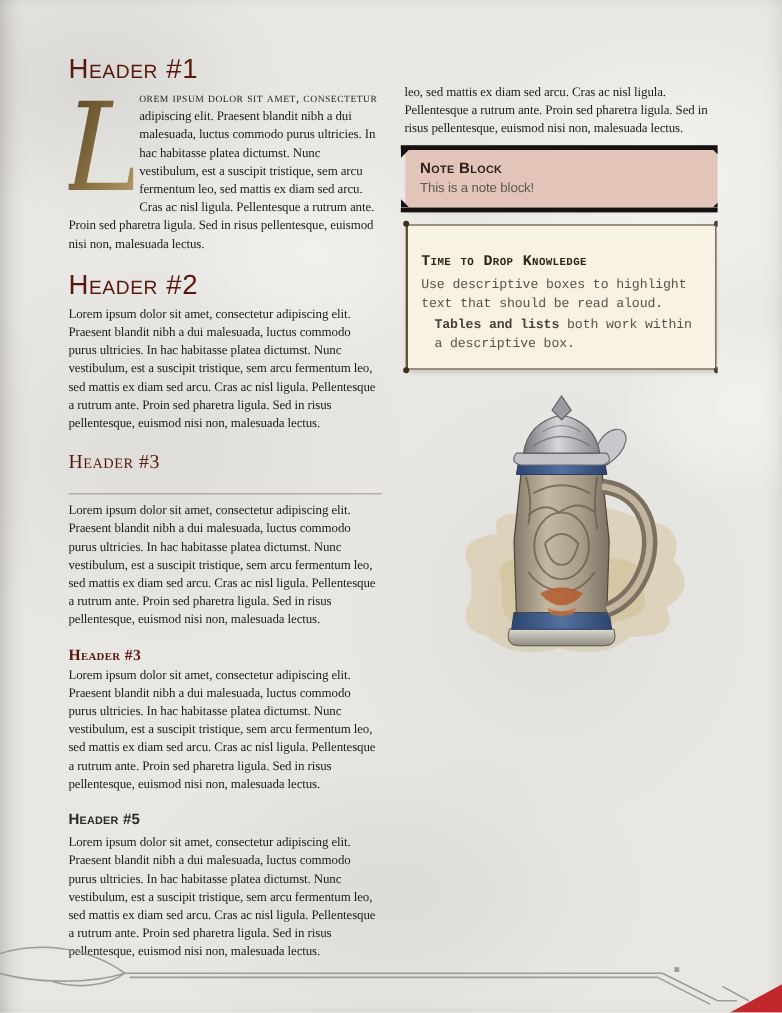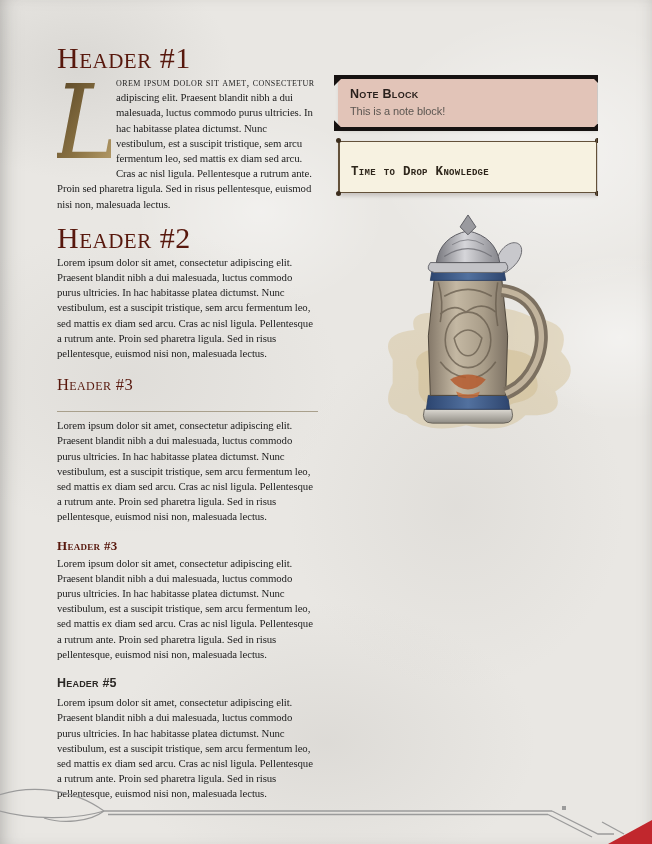--- a/index.html
+++ b/index.html
@@ -21,22 +21,22 @@
   }
 
   .content {
     position:absolute; left:57px; top:45px; width:541px; height:768px;
     display:flex; gap:19px; overflow:hidden;
   }
   .col { width:261px; color:#1d1d1d; font-size:10.8px; line-height:15.2px; letter-spacing:-0.1px; }
   .col-right { padding-top:25px; }
 
   h1.brew, h2.brew {
-    font-family:Liberation Serif, serif; font-variant:small-caps; font-weight:normal;
-    color:#58180d; font-size:30px; line-height:25px; letter-spacing:.5px; margin:0 0 5px 0;
+    font-family:Liberation Sans, sans-serif; font-variant:small-caps; font-weight:normal;
+    color:#58180d; font-size:23px; line-height:25px; letter-spacing:.5px; margin:0 0 5px 0;
   }
   h2.brew { margin-top:13px; }
   h3.brew {
     font-variant:small-caps; font-weight:normal; color:#58180d; font-size:16.5px; line-height:19px;
     border-bottom:1px solid #a9a08c; padding-bottom:17px; margin:14px 0 6px 0; letter-spacing:.4px;
   }
   h4.brew {
     font-variant:small-caps; font-weight:bold; color:#58180d; font-size:13px; line-height:15px;
     margin:13px 0 3px 0; letter-spacing:.3px;
   }
@@ -123,36 +123,39 @@
       <p class="body-text">Lorem ipsum dolor sit amet, consectetur adipiscing elit. Praesent blandit nibh a dui malesuada, luctus commodo purus ultricies. In hac habitasse platea dictumst. Nunc vestibulum, est a suscipit tristique, sem arcu fermentum leo, sed mattis ex diam sed arcu. Cras ac nisl ligula. Pellentesque a rutrum ante. Proin sed pharetra ligula. Sed in risus pellentesque, euismod nisi non, malesuada lectus.</p>
 
       <h5 class="brew">Header #5</h5>
       <p class="body-text">Lorem ipsum dolor sit amet, consectetur adipiscing elit. Praesent blandit nibh a dui malesuada, luctus commodo purus ultricies. In hac habitasse platea dictumst. Nunc vestibulum, est a suscipit tristique, sem arcu fermentum leo, sed mattis ex diam sed arcu. Cras ac nisl ligula. Pellentesque a rutrum ante. Proin sed pharetra ligula. Sed in risus pellentesque, euismod nisi non, malesuada lectus.</p>
 
       <h6 class="brew">Header #5</h6>
       <p class="body-text">Lorem ipsum dolor sit amet, consectetur adipiscing elit. Praesent blandit nibh a dui malesuada, luctus commodo purus ultricies. In hac habitasse platea dictumst. Nunc vestibulum, est a suscipit tristique, sem arcu fermentum</p>
     </div>
 
     <div class="col col-right">
+      <p class="body-text">leo, sed mattis ex diam sed arcu. Cras ac nisl ligula. Pellentesque a rutrum ante. Proin sed pharetra ligula. Sed in risus pellentesque, euismod nisi non, malesuada lectus.</p>
 
       <div class="note">
         <div class="note-corner nc-tl"></div>
         <div class="note-corner nc-tr"></div>
         <div class="note-corner nc-bl"></div>
         <div class="note-corner nc-br"></div>
         <div class="note-title">Note Block</div>
         <div class="note-body">This is a note block!</div>
       </div>
 
       <div class="descriptive">
         <div class="desc-dot dd-tl"></div>
         <div class="desc-dot dd-tr"></div>
         <div class="desc-dot dd-bl"></div>
         <div class="desc-dot dd-br"></div>
         <div class="desc-title">Time to Drop Knowledge</div>
+        <div class="desc-line">Use descriptive boxes to highlight text that should be read aloud.</div>
+        <div class="desc-line2"><span class="desc-bold">Tables and lists</span><span> both work within a descriptive box.</span></div>
       </div>
 
       <div class="stein-wrap">
         <svg width="238" height="228" viewBox="0 0 240 230" aria-hidden="true">
           <defs>
             <linearGradient id="bodyg" x1="0" y1="0" x2="1" y2="0">
               <stop offset="0" stop-color="#847869"></stop>
                 <stop offset="0.35" stop-color="#c4b8a3"></stop>
               <stop offset="0.7" stop-color="#a99d89"></stop>
                 <stop offset="1" stop-color="#7d7264"></stop>

